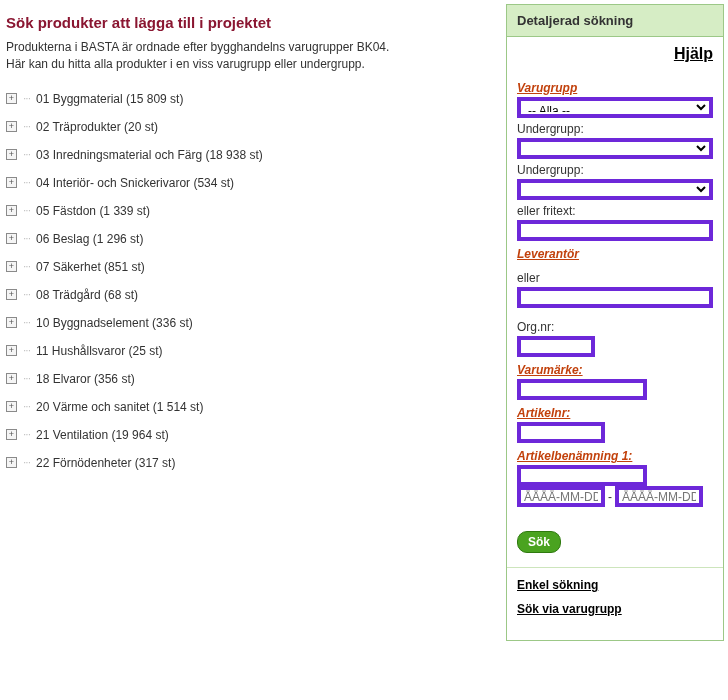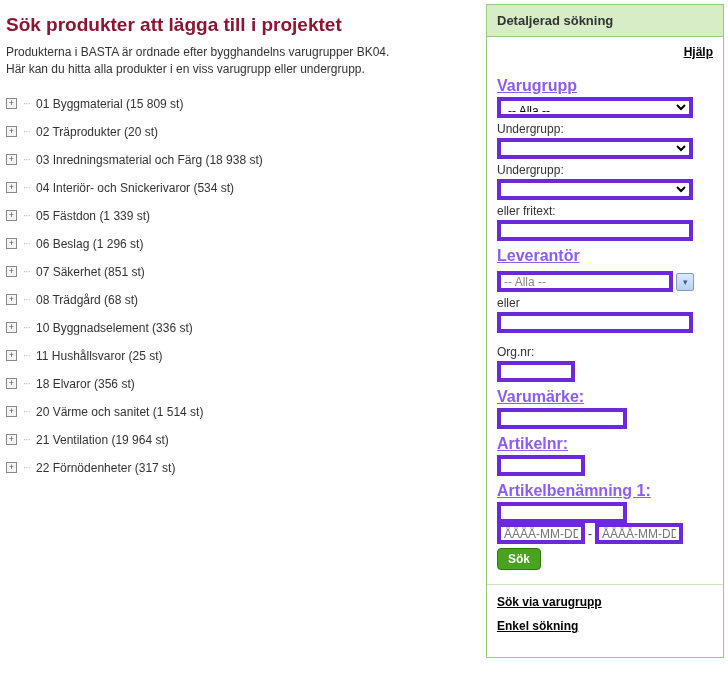--- a/index.html
+++ b/index.html
@@ -8,44 +8,44 @@
     padding: 4px;
     font-family: Verdana, Arial, sans-serif;
     font-size: 12px;
     color: #333;
     background: #fff;
     width: 728px;
   }
   .container { display: flex; gap: 0; }
   .left { flex: 1; padding: 6px 10px 6px 2px; }
   .right {
-    width: 238px;
+    width: 218px;
     border: 1px solid #9cc887;
     background: #fff;
   }
   .right-header {
     background: #d6edc5;
     border-bottom: 1px solid #9cc887;
     padding: 8px 10px;
     font-weight: bold;
     color: #333;
     font-size: 13px;
   }
   .right-body { padding: 8px 10px 14px 10px; }
   .help {
     text-align: right;
     font-weight: bold;
     text-decoration: underline;
     color: #000;
     margin-bottom: 18px;
-    font-size: 12px;
+    font-size: 16px;
   }
   h1 {
     color: #8a1631;
-    font-size: 19px;
+    font-size: 15px;
     font-weight: bold;
     margin: 4px 0 8px 0;
   }
   .intro { color: #333; margin-bottom: 16px; line-height: 1.45; }
   .tree { }
   .tree-row {
     display: flex;
     align-items: center;
     gap: 6px;
     padding: 2px 0;
@@ -68,24 +68,25 @@
   .dots {
     color: #bbb;
     font-size: 10px;
     letter-spacing: -1px;
     flex-shrink: 0;
   }
   .tree-label { color: #333; }
   .section-label {
     font-weight: bold;
     text-decoration: underline;
-    color: #8b5cf6;
+    color: #c2410c;
     margin-top: 6px;
     margin-bottom: 2px;
-    font-size: 16px;
+    font-size: 12px;
+    font-style: italic;
   }
   .field-label {
     color: #333;
     margin-top: 4px;
     margin-bottom: 2px;
     font-size: 12px;
   }
   select, input[type=text] {
     font-family: inherit;
     font-size: 12px;
@@ -119,22 +120,22 @@
     border-radius: 2px;
   }
   .btn-sok {
     background: #4aa320;
     border: 1px solid #2f7a0f;
     color: #fff;
     font-weight: bold;
     padding: 3px 10px;
     font-size: 12px;
     cursor: pointer;
-    border-radius: 4px;
-    margin-top: 4px;
+    border-radius: 10px;
+    margin-top: 24px;
   }
   .hr {
     border-top: 1px solid #cde5bc;
     margin: 14px -10px 10px -10px;
   }
   .link-bold {
     font-weight: bold;
     text-decoration: underline;
     color: #000;
     display: block;
@@ -241,24 +242,20 @@
       </select>
       <div class="field-label">Undergrupp:</div>
       <select class="full"><option></option></select>
       <div class="field-label">Undergrupp:</div>
       <select class="full"><option></option></select>
       <div class="field-label">eller fritext:</div>
       <input type="text" class="full" style="">
 
       <div class="section-label">Leverantör</div>
       <div class="gap"></div>
-      <div>
-        <input type="text" class="lev-select" value="-- Alla --" style="">
-        <span class="lev-drop">▾</span>
-      </div>
       <div class="field-label">eller</div>
       <input type="text" class="full" style="">
 
       <div class="field-label" style="margin-top:12px">Org.nr:</div>
       <input type="text" class="tiny" style="">
 
       <div class="section-label">Varumärke:</div>
       <input type="text" class="med" style="">
 
       <div class="section-label">Artikelnr:</div>
@@ -267,17 +264,17 @@
       <div class="section-label">Artikelbenämning 1:</div>
       <input type="text" class="med" style="">
 
       <div class="daterow">
         <input type="text" class="sm" placeholder="ÅÅÅÅ-MM-DD" style=""><span class="dash">-</span><input type="text" class="sm" placeholder="ÅÅÅÅ-MM-DD" style="">
       </div>
 
       <button class="btn-sok">Sök</button>
 
       <div class="hr"></div>
+      <a class="link-bold">Enkel sökning</a>
       <a class="link-bold">Sök via varugrupp</a>
-      <a class="link-bold">Enkel sökning</a>
     </div>
   </div>
 </div>
 
 </body></html>

